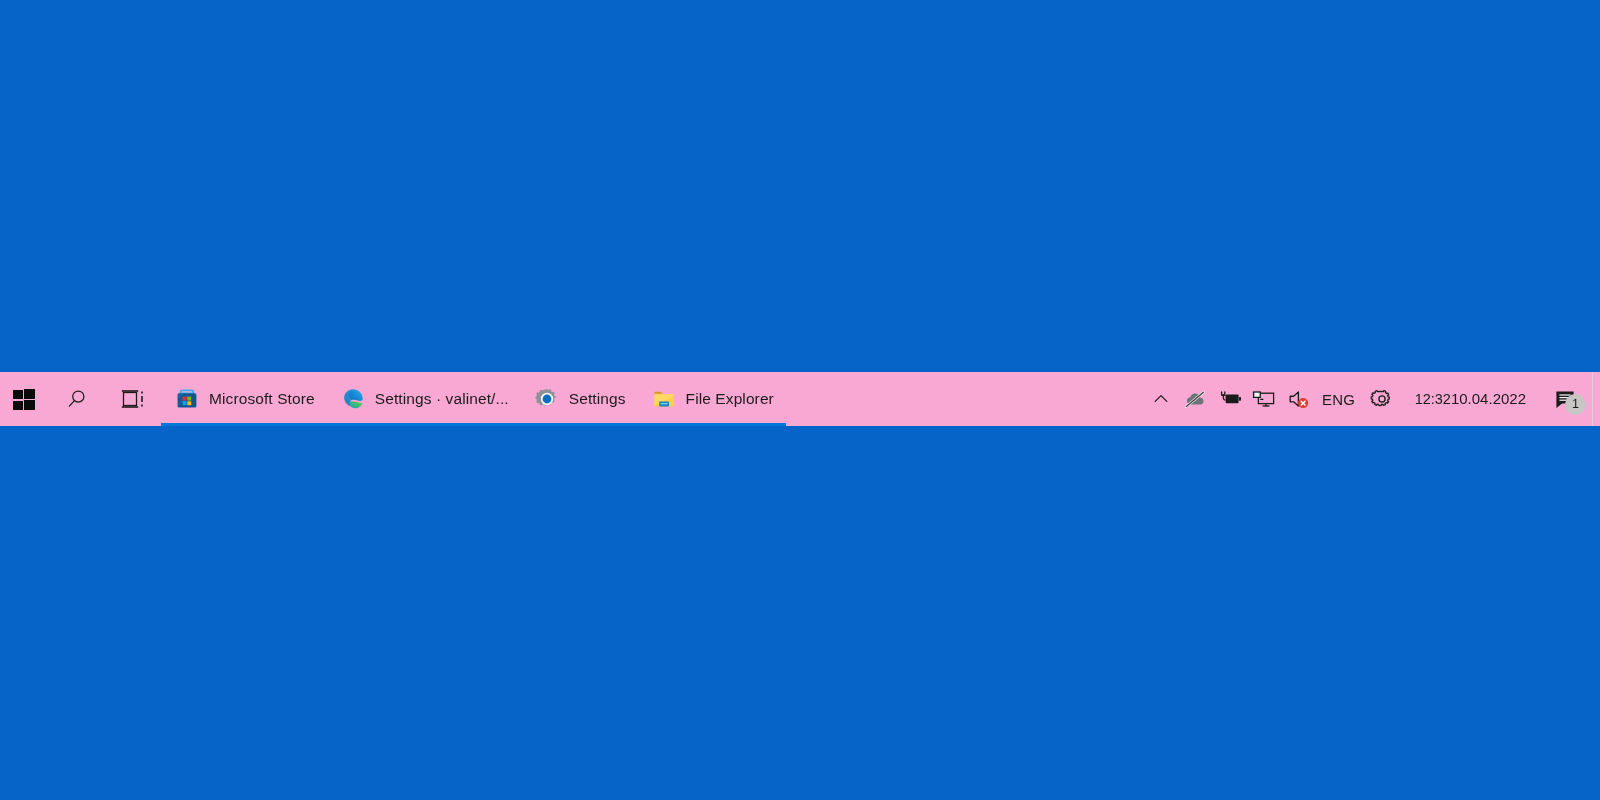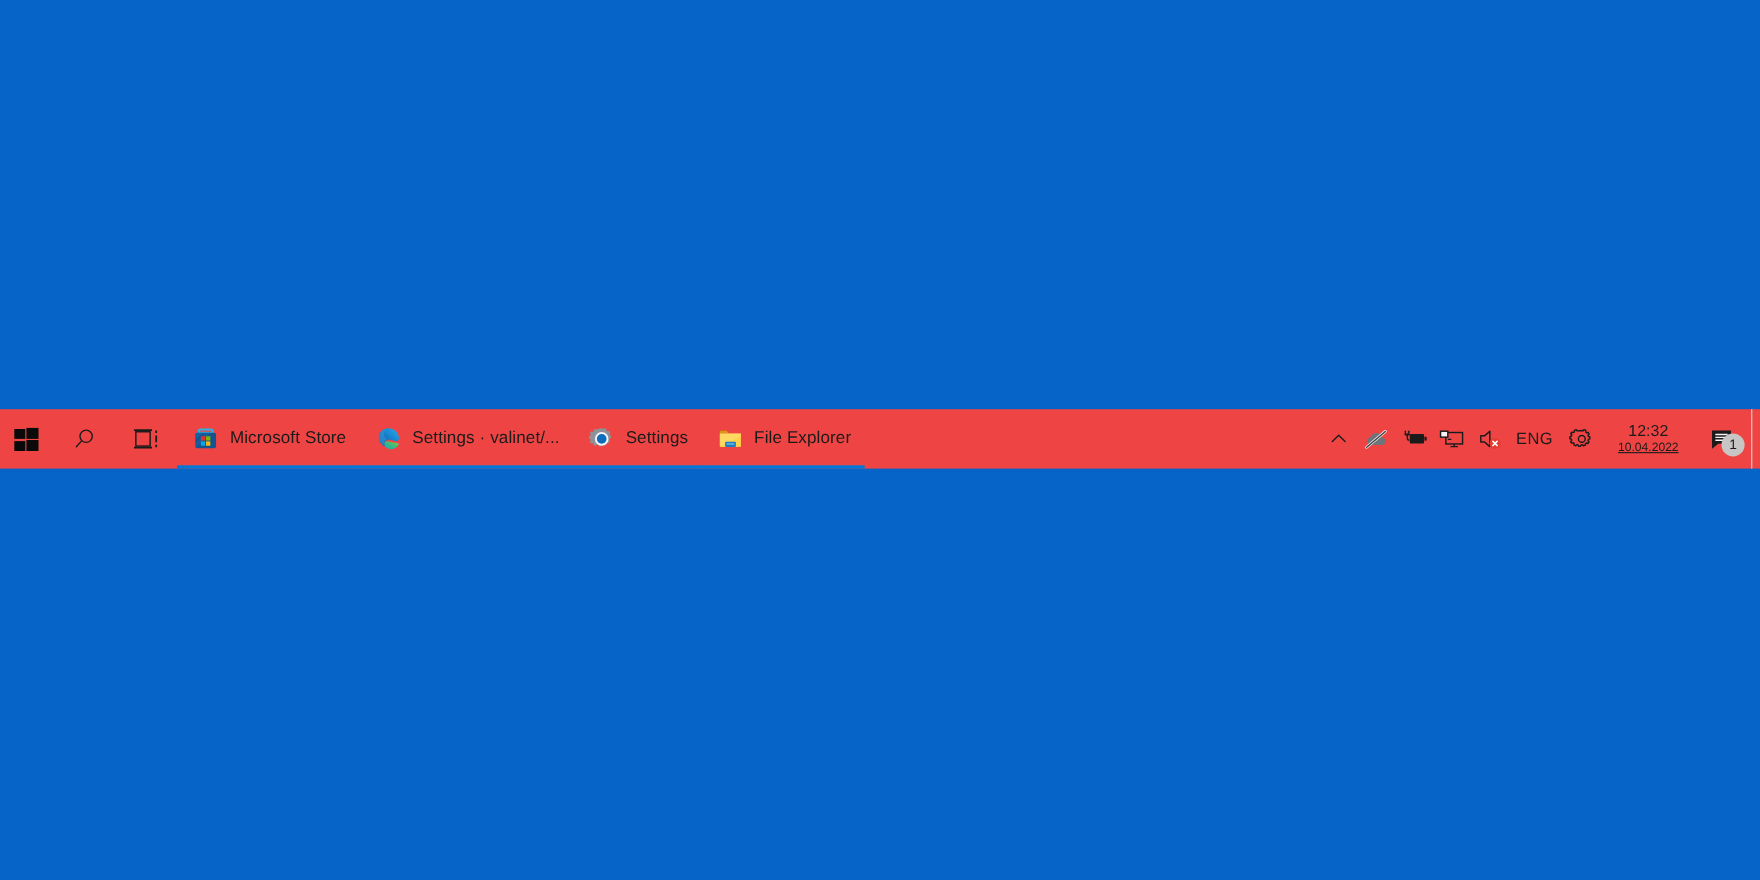--- a/index.html
+++ b/index.html
@@ -9,21 +9,21 @@
     font-family:"Liberation Sans", sans-serif;
     -webkit-font-smoothing:antialiased;
   }
   #desktop { position:absolute; inset:0; background:#0664c8; }
 
   
   #taskbar {
     position:absolute;
     left:0; top:372px;
     width:1600px; height:54px;
-    background:#ef4444;
+    background:#f9a8d4;
     display:flex;
     align-items:stretch;
     user-select:none;
   }
 
   .tb-btn {
     position:relative;
     height:54px;
     display:flex;
     align-items:center;
@@ -97,28 +97,28 @@
   #tray-volume { width:36px; }
   #tray-lang {
     width:44px;
     font-size:15px; color:#1b1b1b;
     letter-spacing:0.3px;
   }
   #tray-settings { width:42px; }
 
   #clock {
     height:54px;
-    display:flex; flex-direction:column;
+    display:flex; 
     align-items:center; justify-content:center;
     padding:0 12px;
     flex:0 0 auto;
     line-height:1.25;
   }
   #clock .t { font-size:14.5px; color:#1b1b1b; }
-  #clock .d { font-size:11px; color:#1b1b1b;text-decoration:underline; }
+  #clock .d { font-size:15px; color:#1b1b1b; }
 
   #action-center {
     width:54px; height:54px;
     display:flex; align-items:center; justify-content:center;
     position:relative;
     flex:0 0 auto;
   }
   .ac-badge {
     position:absolute;
     right:6px; bottom:11px;

